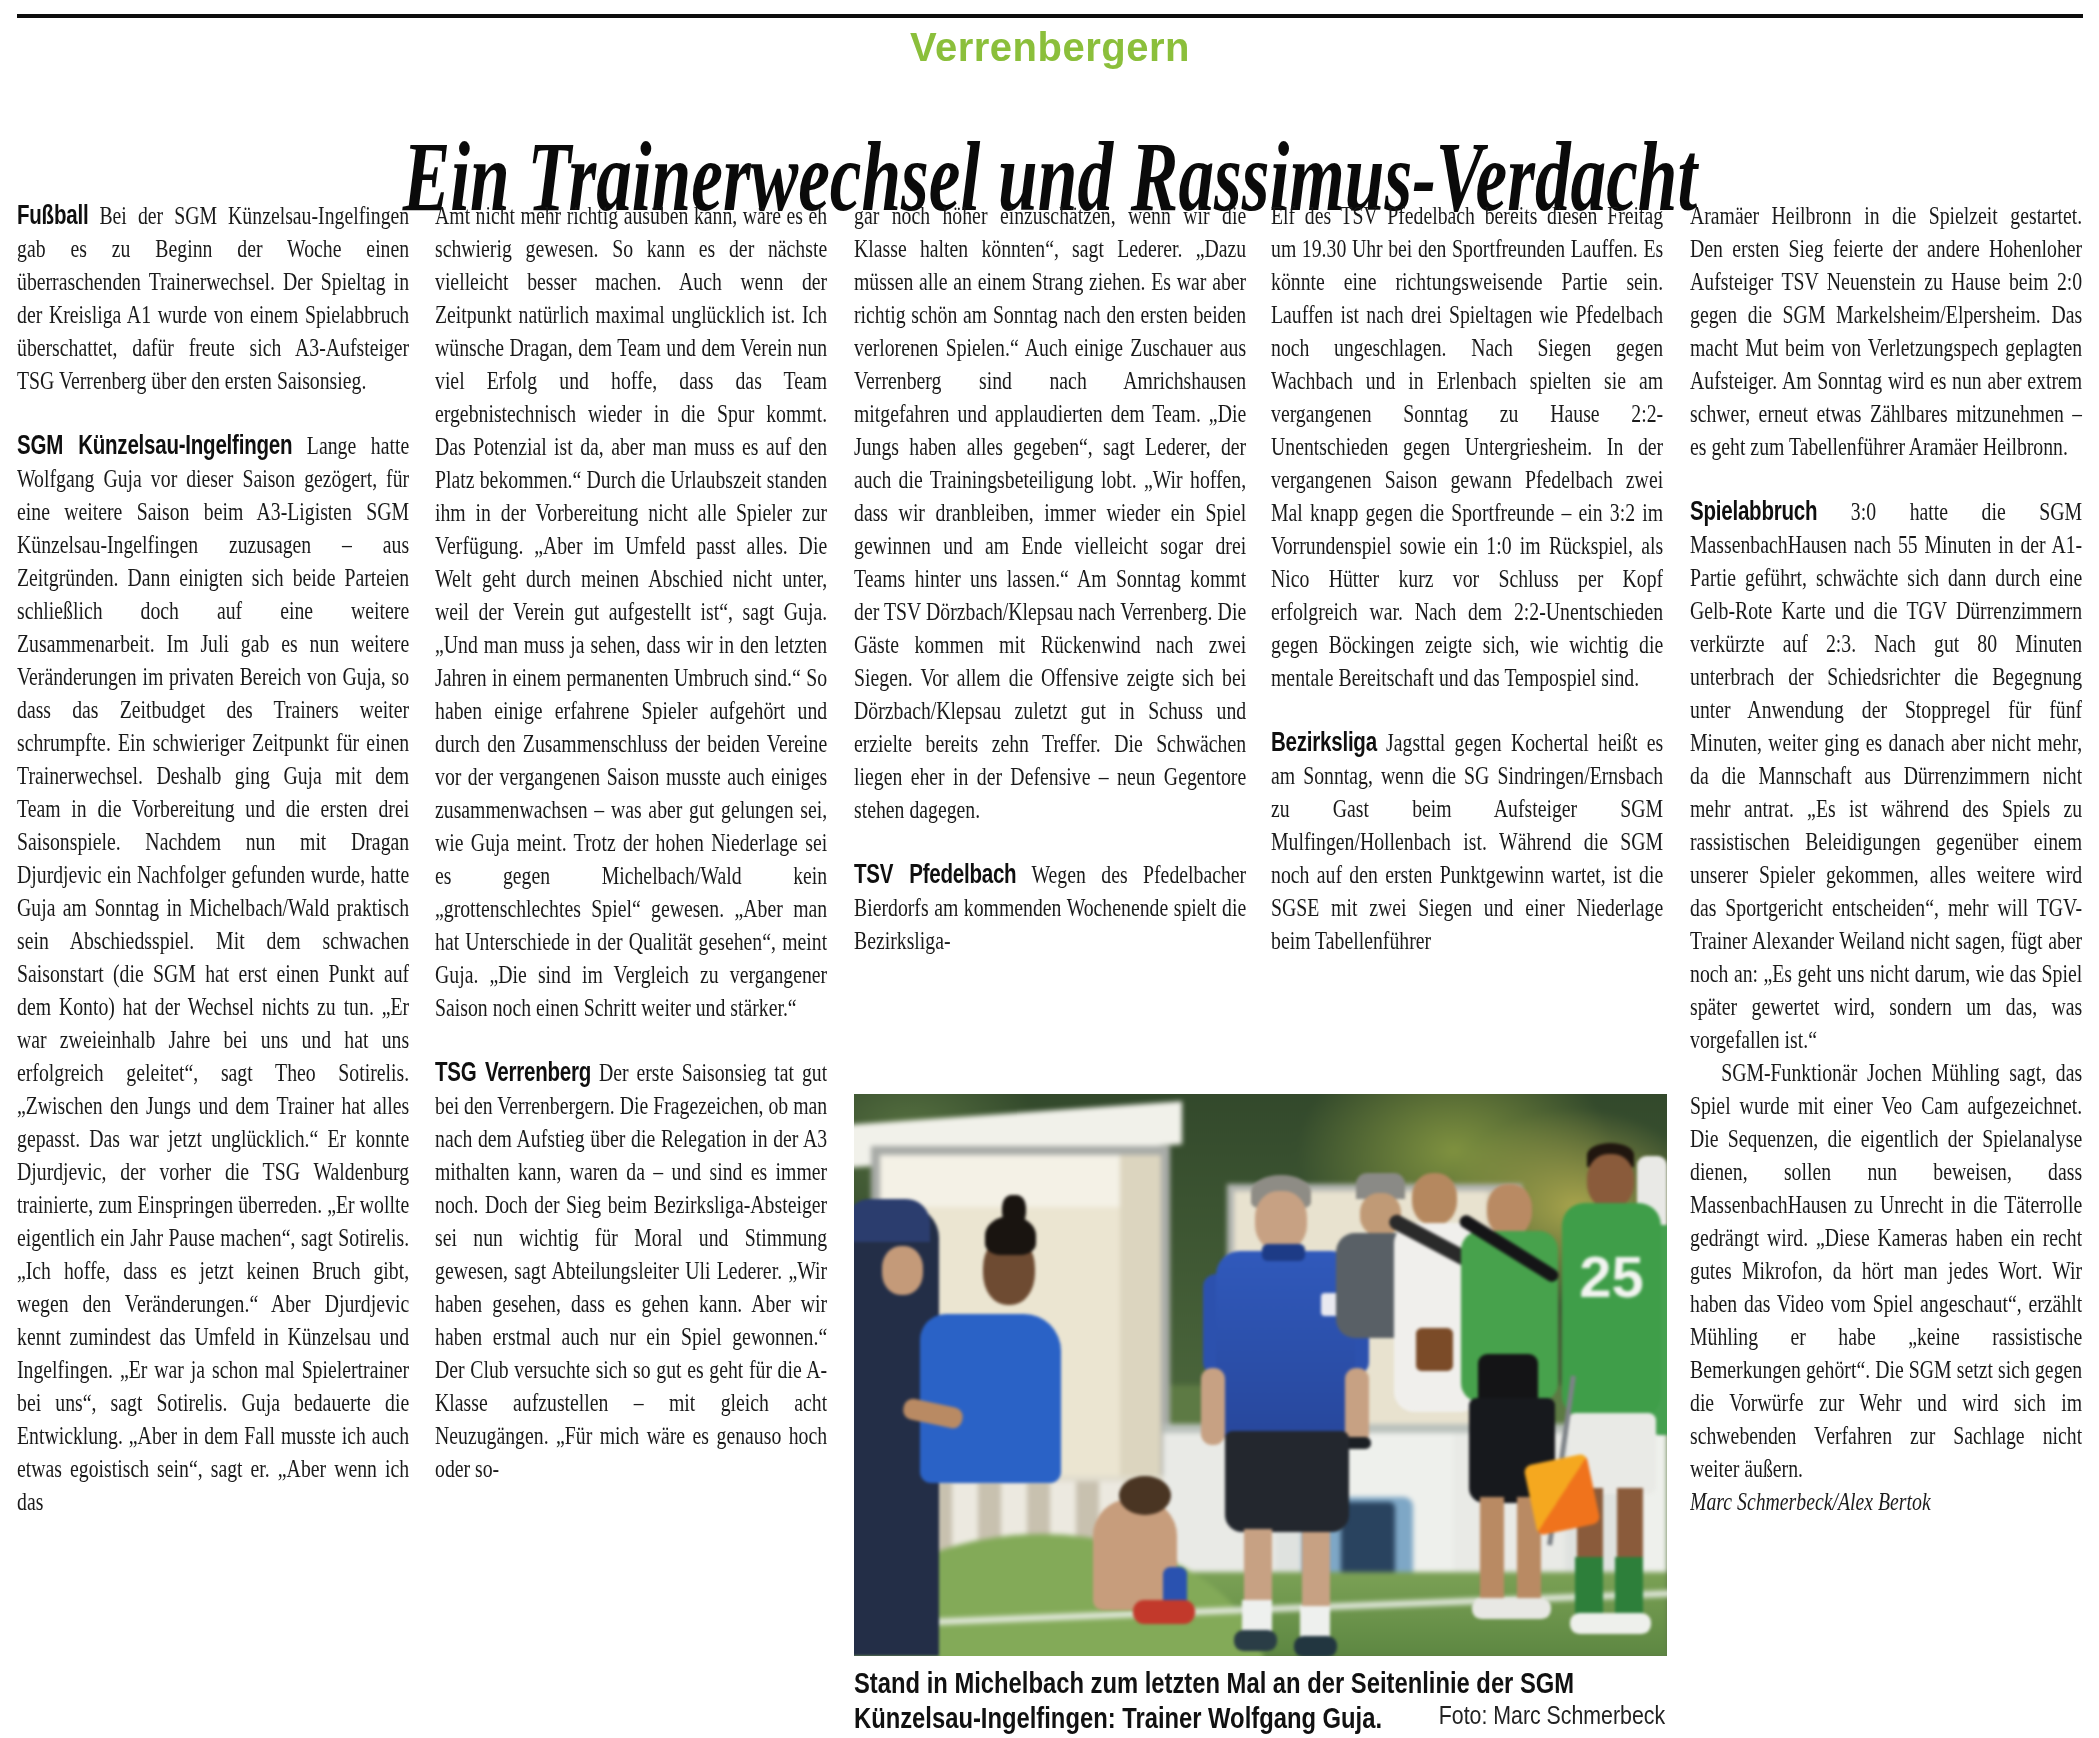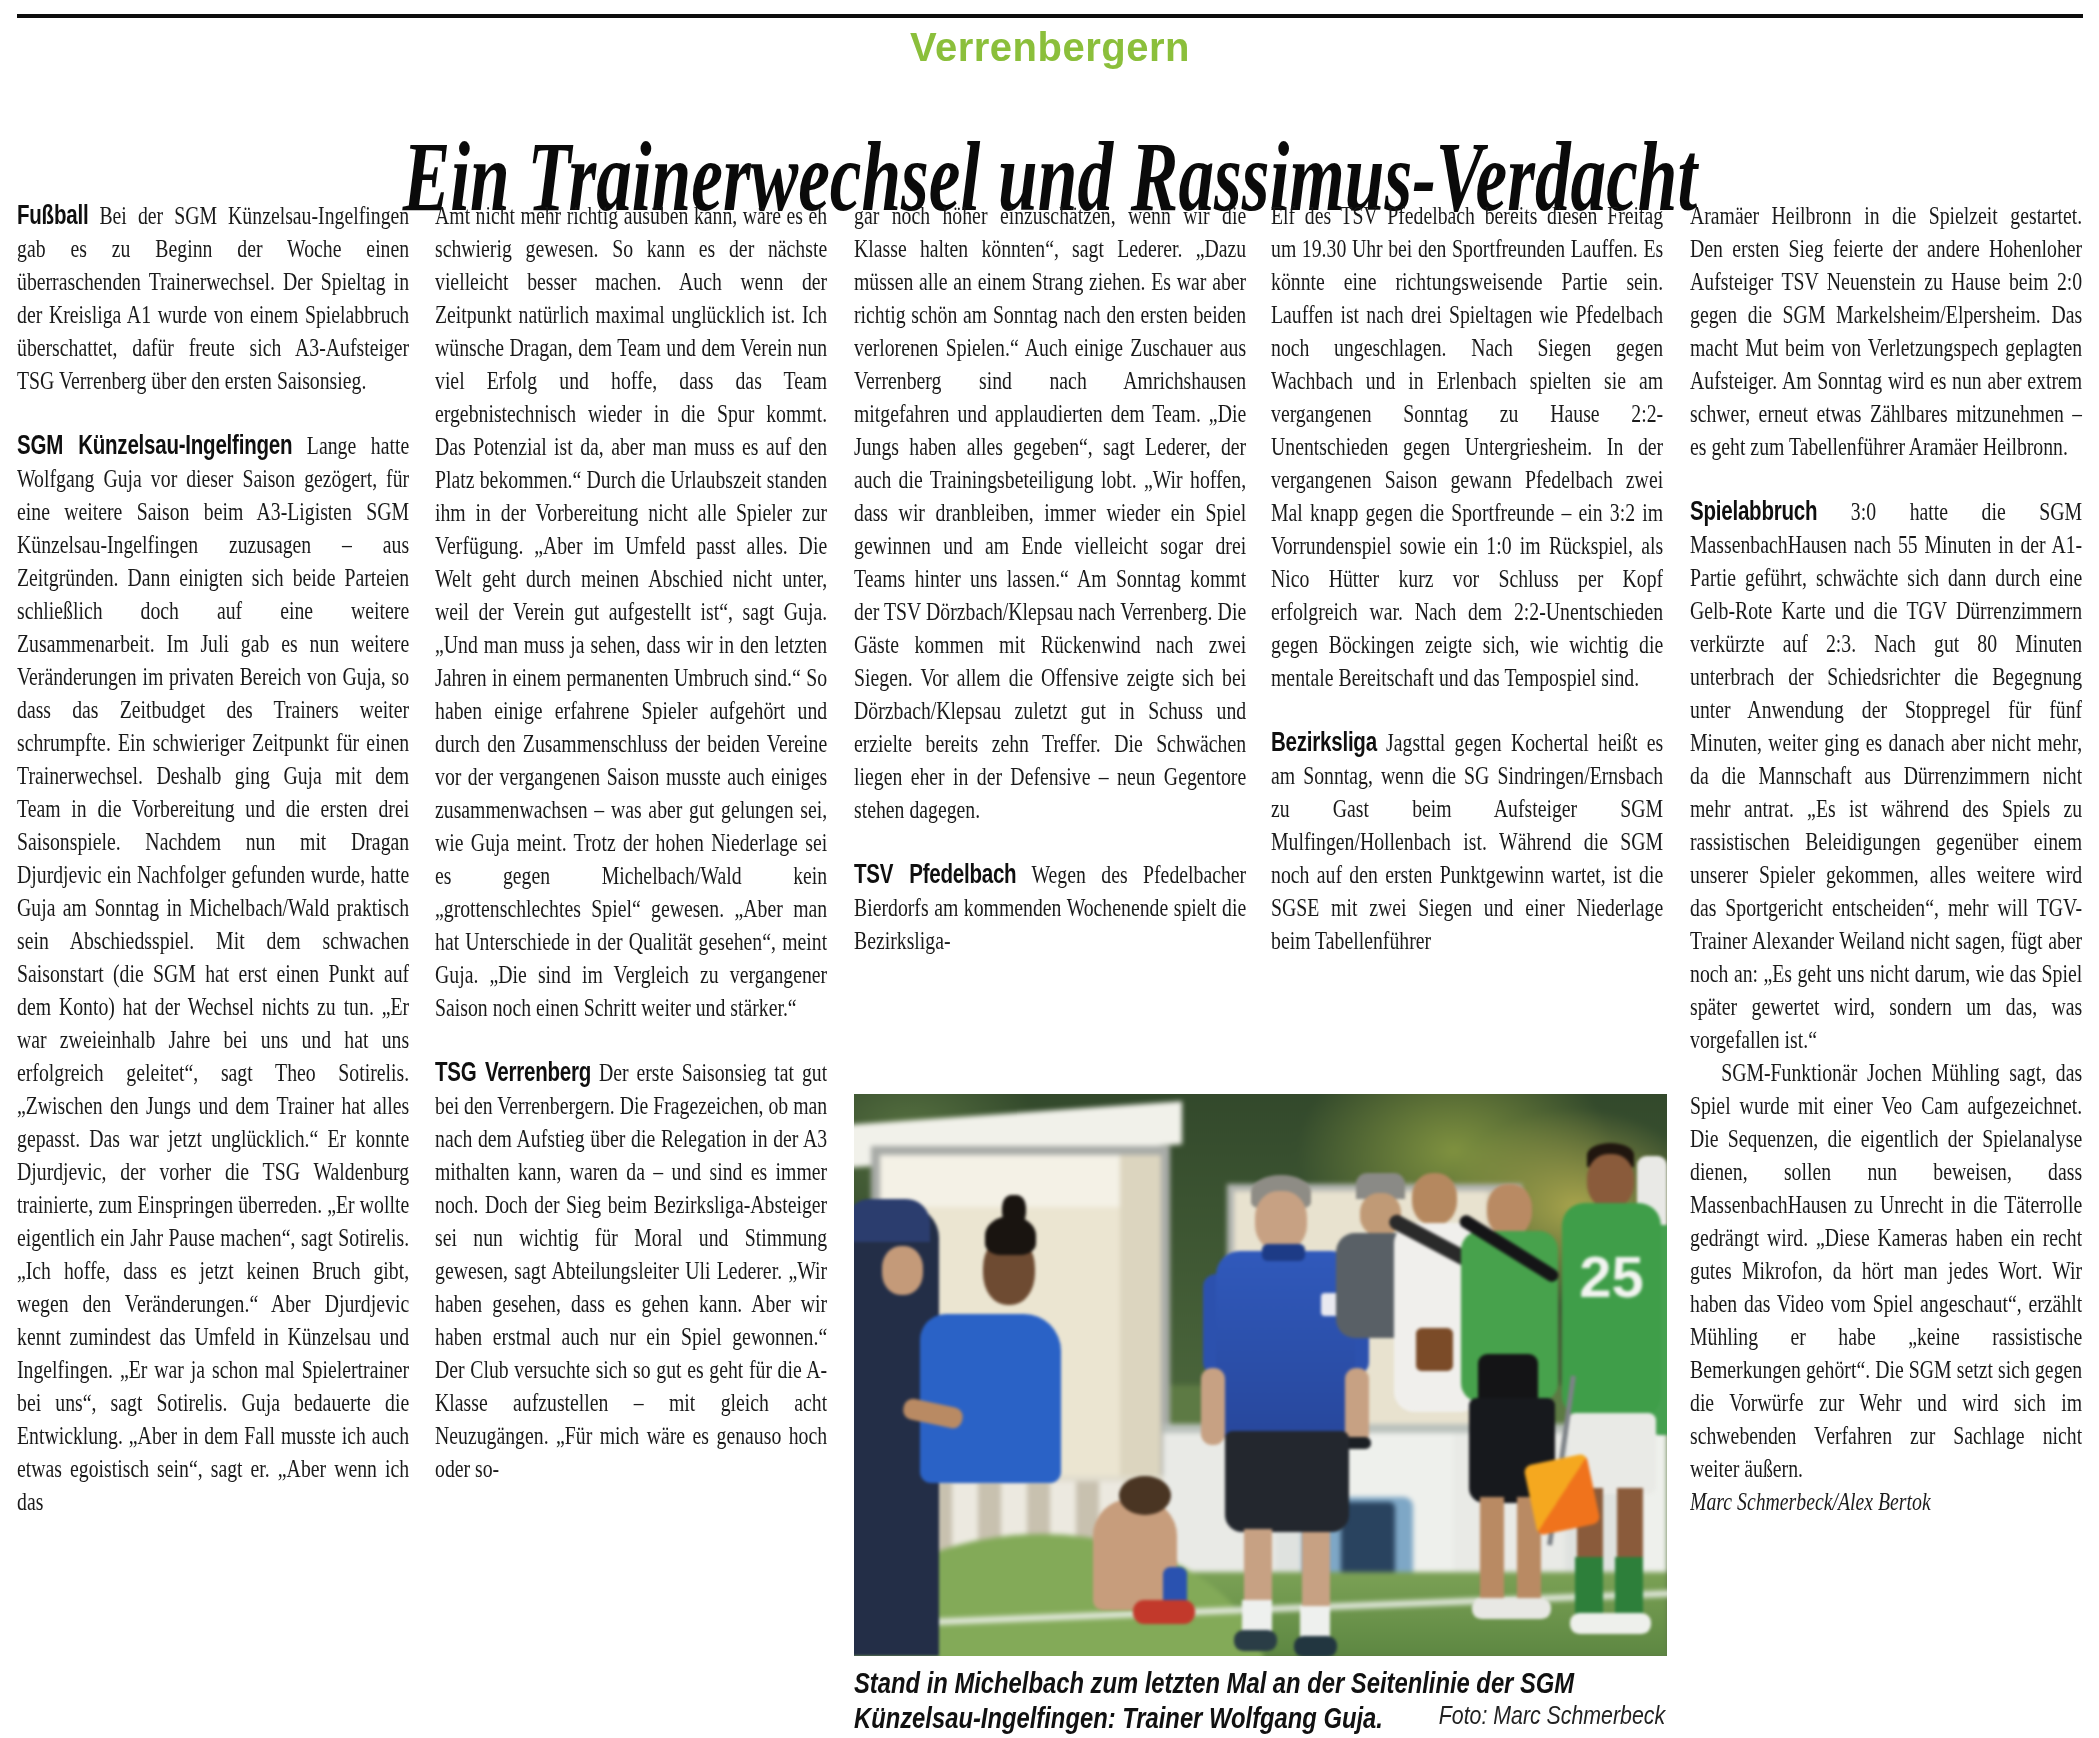--- a/index.html
+++ b/index.html
@@ -117,21 +117,21 @@
   .p25-leg-r{left:763px;top:394px;width:26px;height:77px;background:#8a5b3b;}
   .p25-sock-l{left:721px;top:463px;width:28px;height:62px;background:#2d7f3a;}
   .p25-sock-r{left:761px;top:463px;width:28px;height:62px;background:#2d7f3a;}
   .p25-shoe{left:716px;top:519px;width:81px;height:20.6px;background:#eef0ec;border-radius:9.4px;}
   .far-green{left:793px;top:131px;width:37px;height:210px;background:#45a04f;border-radius:13px 0 0 13px;}
   .far-white{left:783px;top:62px;width:30px;height:86px;background:#e9e9e6;border-radius:9.4px;}
   .flag-pole{left:705px;top:281px;width:4.7px;height:171px;background:#7d8287;transform:rotate(8deg);}
   .flag-cloth{left:676px;top:365px;width:64px;height:71px;transform:rotate(-12deg);border-radius:7.5px;
               background:linear-gradient(135deg,#f5a81f 0 50%,#f0731c 50% 100%);}
 
-  .figcap{position:absolute;left:854px;top:1666px;width:813px;height:67px;background:#fff;font-style:italic;}
+  .figcap{position:absolute;left:854px;top:1666px;width:813px;height:67px;background:#fff;}
   .figcap-inner{position:relative;width:991px;height:67px;transform:scaleX(.82);transform-origin:left top;
       font-family:"Liberation Sans",sans-serif;font-weight:700;font-size:29px;line-height:35px;color:#111;}
   .figcap-credit{position:absolute;right:1.9px;bottom:0;font-weight:400;font-size:26px;color:#222;}
 </style>
 </head>
 <body>
 
 <div id="page">
 
   <div class="toprule"></div>

